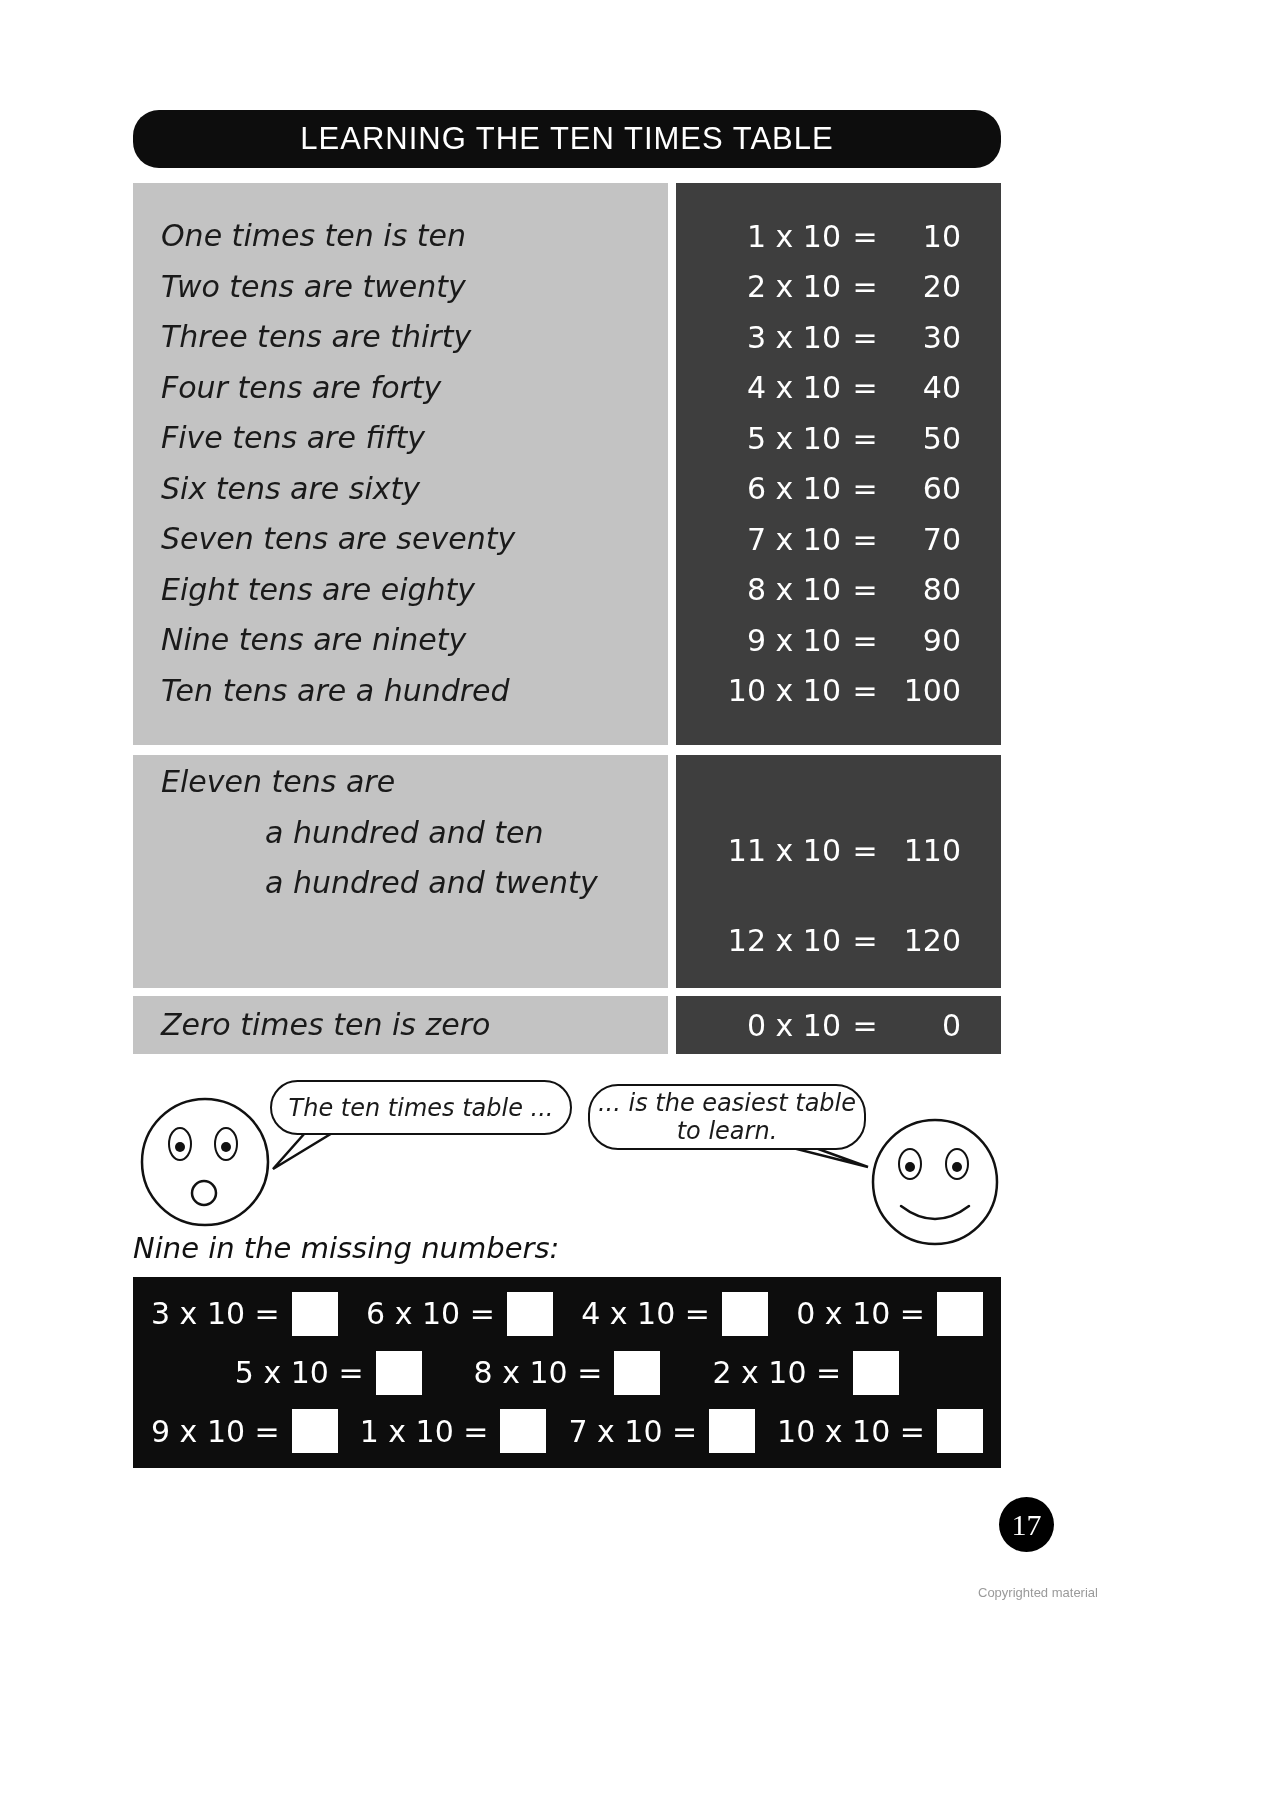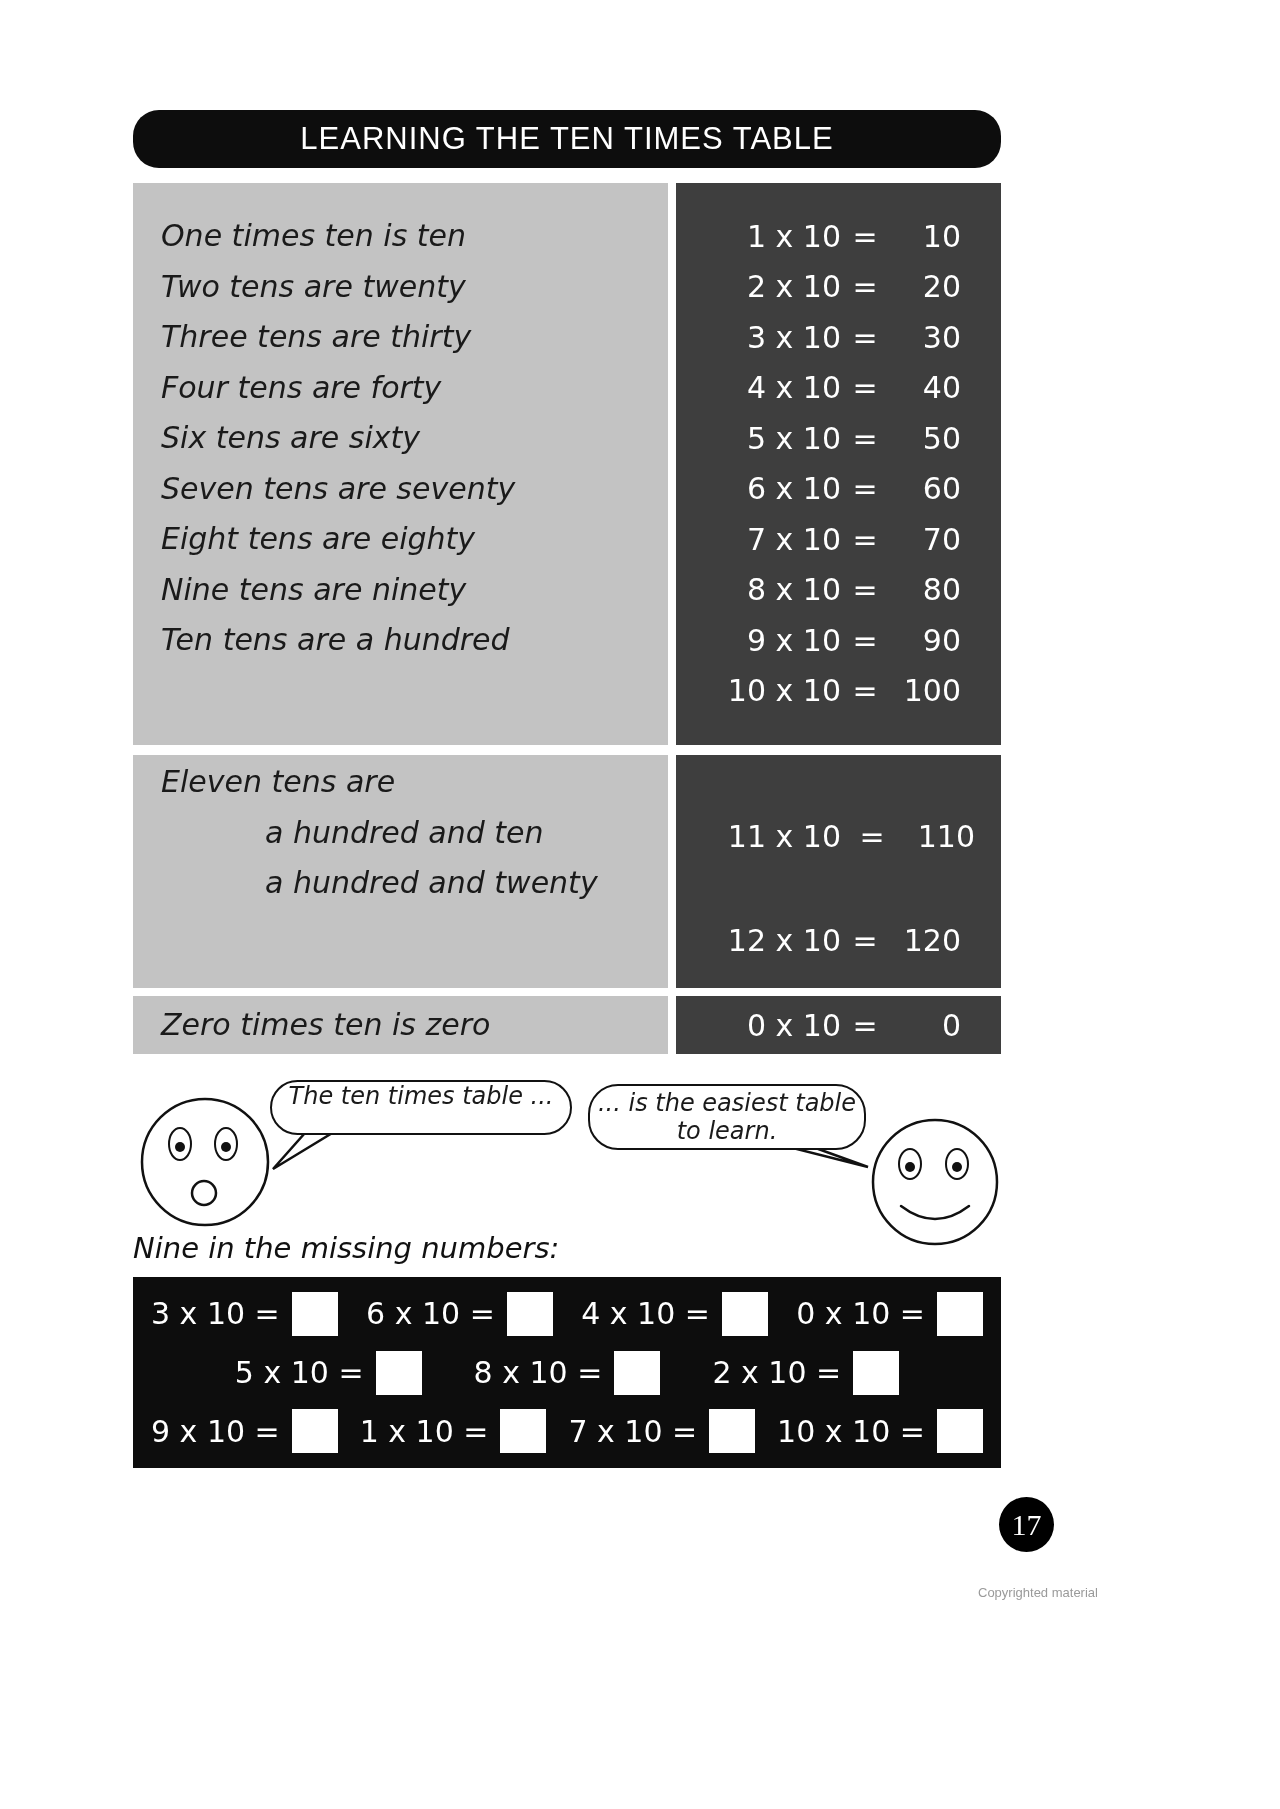--- a/index.html
+++ b/index.html
@@ -32,32 +32,32 @@
     padding-left:28px; color:#1a1a1a; white-space:nowrap;
   }
   .phrase.indent { padding-left:132px; }
 
   .eq-row { display:flex; height:50.5px; align-items:center; font-size:30px; }
   .eq-lhs { width:165px; text-align:right; }
   .eq-sign { width:48px; text-align:center; }
   .eq-rhs { width:72px; text-align:right; }
 
   .sec-ext .eq-row { position:absolute; left:0; }
-  .sec-ext .eq-row.e1 { top:56px;gap:7px; }
+  .sec-ext .eq-row.e1 { top:70px; }
   .sec-ext .eq-row.e2 { top:160px; }
 
   .sec-zero .phrase { line-height:58px; }
   .sec-zero .eq-row { height:58px; }
 
   
   .cartoon { position:absolute; left:133px; top:1072px; width:868px; height:192px; }
   .cartoon svg { position:absolute; left:0; top:0; z-index:1; }
   .bubble {
     position:absolute; z-index:2; background:#fff; border:2.5px solid #111;
-    display:flex; justify-content:center;
+    display:flex; align-items:center; justify-content:center;
     font-style:italic; font-size:24px; color:#1a1a1a; text-align:center;
   }
   .bubble-left  { left:137px; top:8px;  width:302px; height:55px; border-radius:28px; }
   .bubble-right { left:455px; top:12px; width:278px; height:66px; border-radius:30px; flex-direction:column; line-height:28px; }
 
   
   .ex-prompt {
     position:absolute; left:133px; top:1231px;
     font-style:italic; font-size:29px; color:#111;
   }
@@ -92,20 +92,21 @@
   <div class="title-bar">
     <span>LEARNING THE TEN TIMES TABLE</span>
   </div>
 
   <div class="section sec-main">
     <div class="col-left">
       <div class="phrase">One times ten is ten</div>
       <div class="phrase">Two tens are twenty</div>
       <div class="phrase">Three tens are thirty</div>
       <div class="phrase">Four tens are forty</div>
+      <div class="phrase">Five tens are fifty</div>
       <div class="phrase">Six tens are sixty</div>
       <div class="phrase">Seven tens are seventy</div>
       <div class="phrase">Eight tens are eighty</div>
       <div class="phrase">Nine tens are ninety</div>
       <div class="phrase">Ten tens are a hundred</div>
     </div>
     <div class="col-right">
       <div class="eq-row">
           <span class="eq-lhs">1 x 10</span>
           <span class="eq-sign">=</span>

